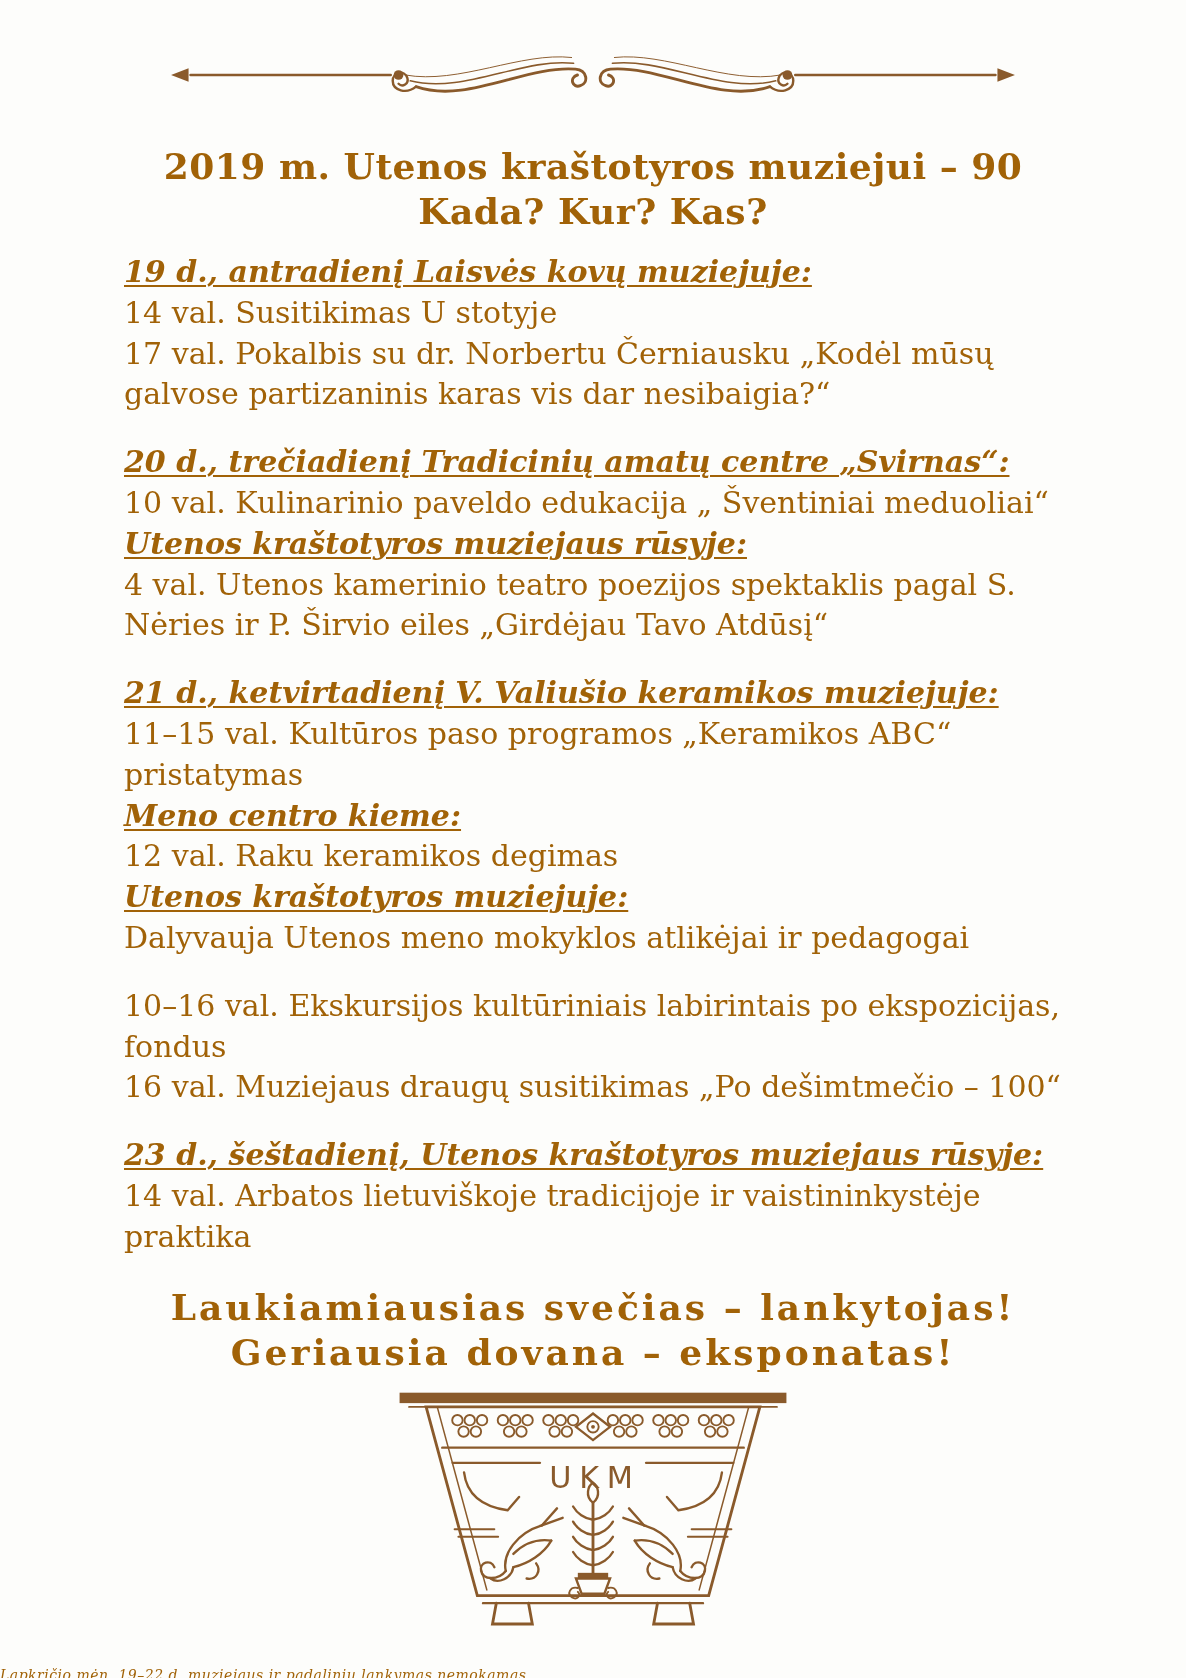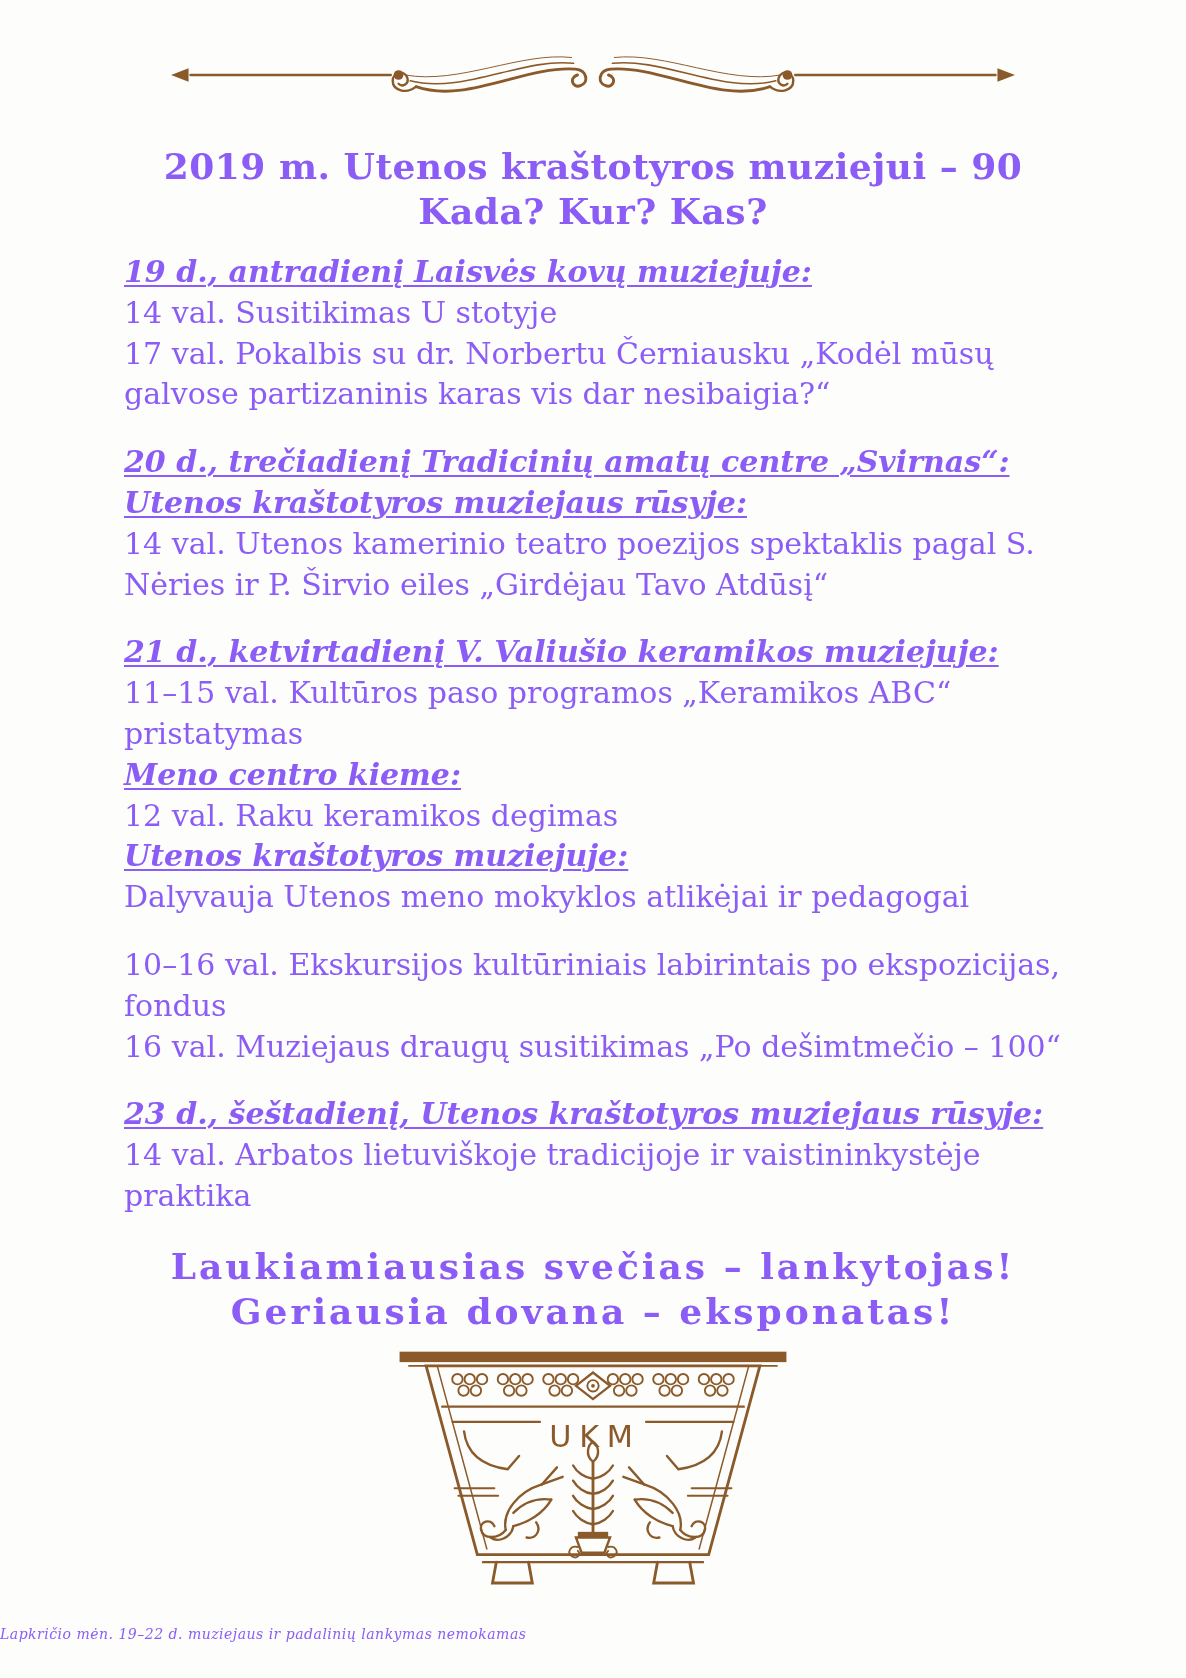--- a/index.html
+++ b/index.html
@@ -2,21 +2,21 @@
 <html><head>
 <meta charset="utf-8">
 <style>
   html,body{margin:0;padding:0;background:#ffffff;}
   .page{
     position:relative;
     width:1186px;height:1678px;
     margin:0 auto;
     background:#fdfdfb;
     font-family:"DejaVu Serif",serif;
-    color:#8b5cf6;
+    color:#a16207;
     overflow:hidden;
   }
   .ornament{display:block;margin:0 auto;}
   .top-divider{margin-top:40px;}
   .title-block{margin-top:34px;}
   .title-line{
     text-align:center;
     font-size:36px;
     font-weight:bold;
     line-height:1.25;
@@ -81,22 +81,23 @@
   </div>
 
   <div class="content" id="sections-container">
       <section class="event-section">
         <div class="section-heading">19 d., antradienį Laisvės kovų muziejuje:</div>
         <div class="event-line">14 val. Susitikimas U stotyje</div>
         <div class="event-line">17 val. Pokalbis su dr. Norbertu Černiausku „Kodėl mūsų galvose partizaninis karas vis dar nesibaigia?“</div>
       </section>
       <section class="event-section">
         <div class="section-heading">20 d., trečiadienį Tradicinių amatų centre „Svirnas“:</div>
+        <div class="event-line">10 val. Kulinarinio paveldo edukacija „ Šventiniai meduoliai“</div>
         <div class="section-heading">Utenos kraštotyros muziejaus rūsyje:</div>
-        <div class="event-line">14 val. Utenos kamerinio teatro poezijos spektaklis pagal S. Nėries ir P. Širvio eiles „Girdėjau Tavo Atdūsį“</div>
+        <div class="event-line">4 val. Utenos kamerinio teatro poezijos spektaklis pagal S. Nėries ir P. Širvio eiles „Girdėjau Tavo Atdūsį“</div>
       </section>
       <section class="event-section">
         <div class="section-heading">21 d., ketvirtadienį V. Valiušio keramikos muziejuje:</div>
         <div class="event-line">11–15 val. Kultūros paso programos „Keramikos ABC“ pristatymas</div>
         <div class="section-heading">Meno centro kieme:</div>
         <div class="event-line">12 val. Raku keramikos degimas</div>
         <div class="section-heading">Utenos kraštotyros muziejuje:</div>
         <div class="event-line">Dalyvauja Utenos meno mokyklos atlikėjai ir pedagogai</div>
       </section>
       <section class="event-section">

